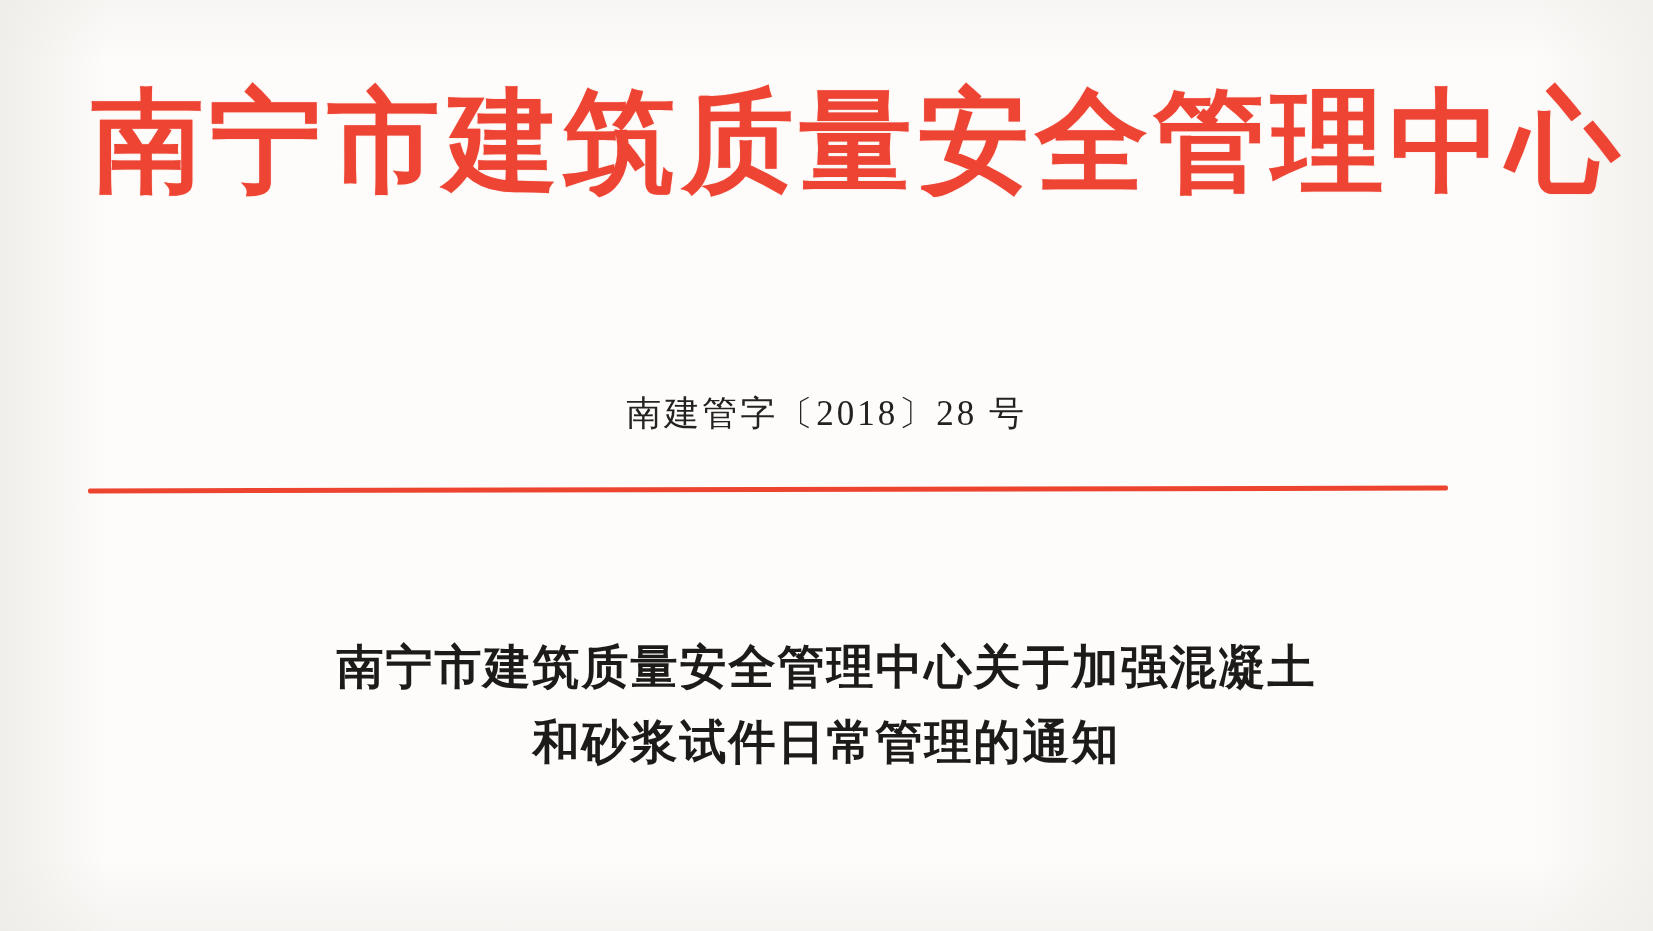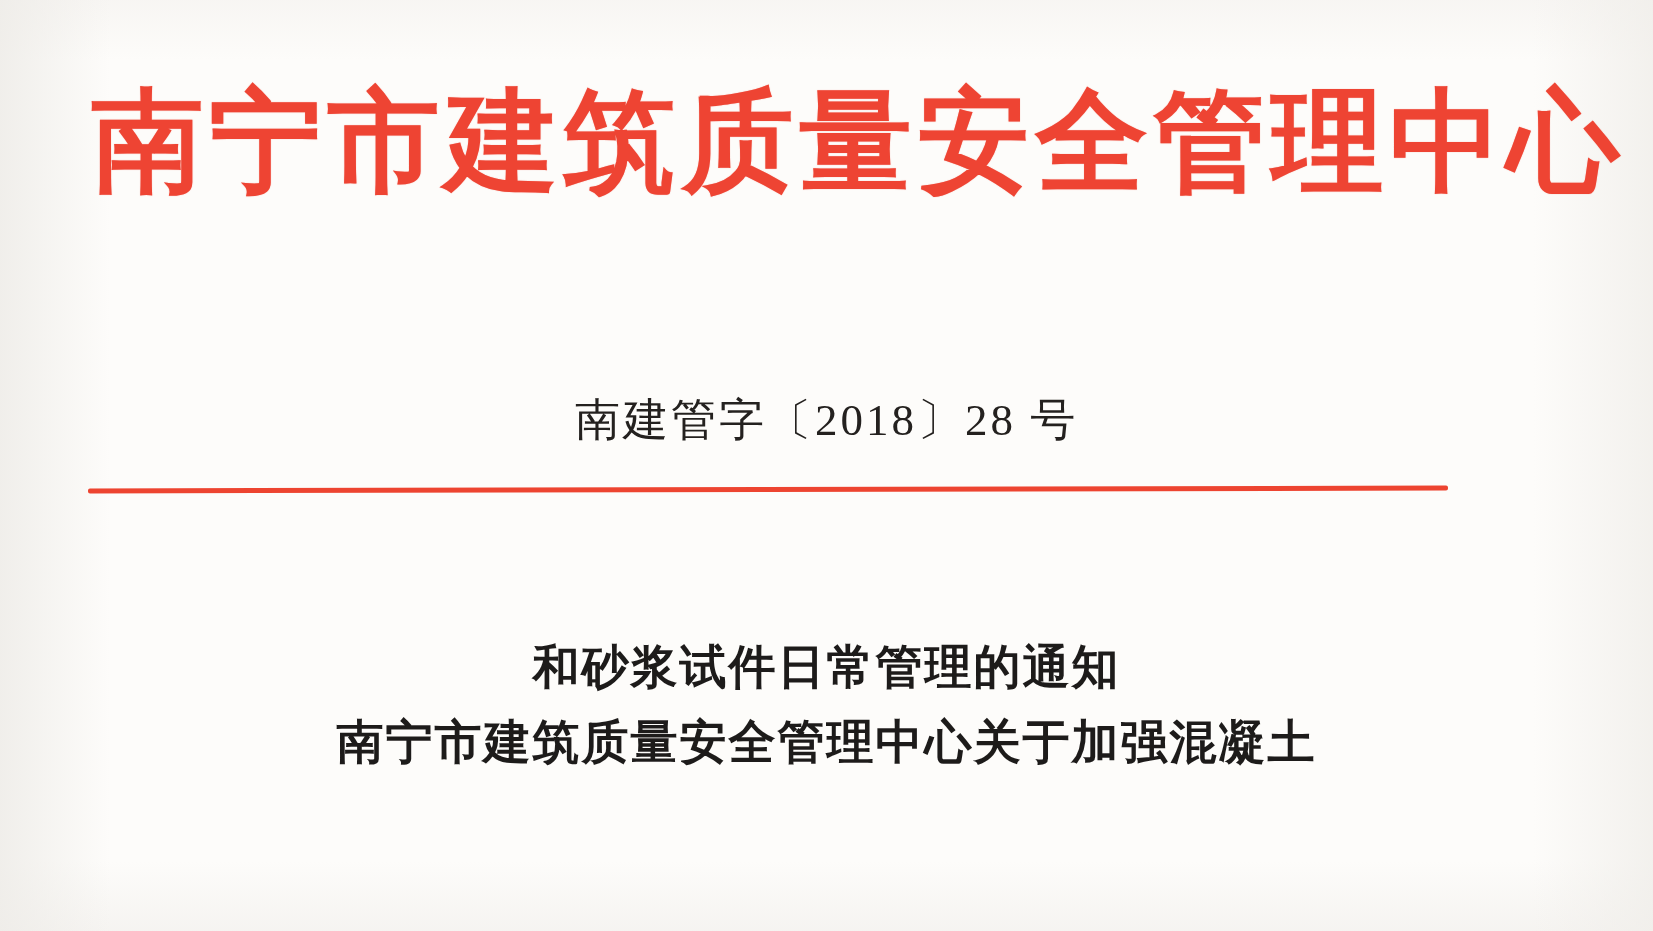--- a/index.html
+++ b/index.html
@@ -51,21 +51,21 @@
     margin-left: 32px;
   }
 
   .doc-number {
     position: absolute;
     top: 390px;
     left: 0;
     width: 1653px;
     text-align: center;
     font-family: "Liberation Serif", "DejaVu Serif", serif;
-    font-size: 45px;
+    font-size: 35px;
     letter-spacing: 3px;
     color: #24211f;
   }
 
   .red-rule {
     position: absolute;
     top: 487px;
     left: 88px;
     width: 1360px;
     height: 5px;
@@ -98,17 +98,17 @@
 
   <div class="paper-tint"></div>
 
   <div class="org-title">南宁市建筑质量安全管理中心</div>
 
   <div class="doc-number">南建管字〔2018〕28 号</div>
 
   <div class="red-rule"></div>
 
   <div class="doc-heading">
+    <span class="line">南宁市建筑质量安全管理中心关于加强混凝土</span>
     <span class="line">和砂浆试件日常管理的通知</span>
-    <span class="line">南宁市建筑质量安全管理中心关于加强混凝土</span>
   </div>
 
 </div>
 
 </body></html>

